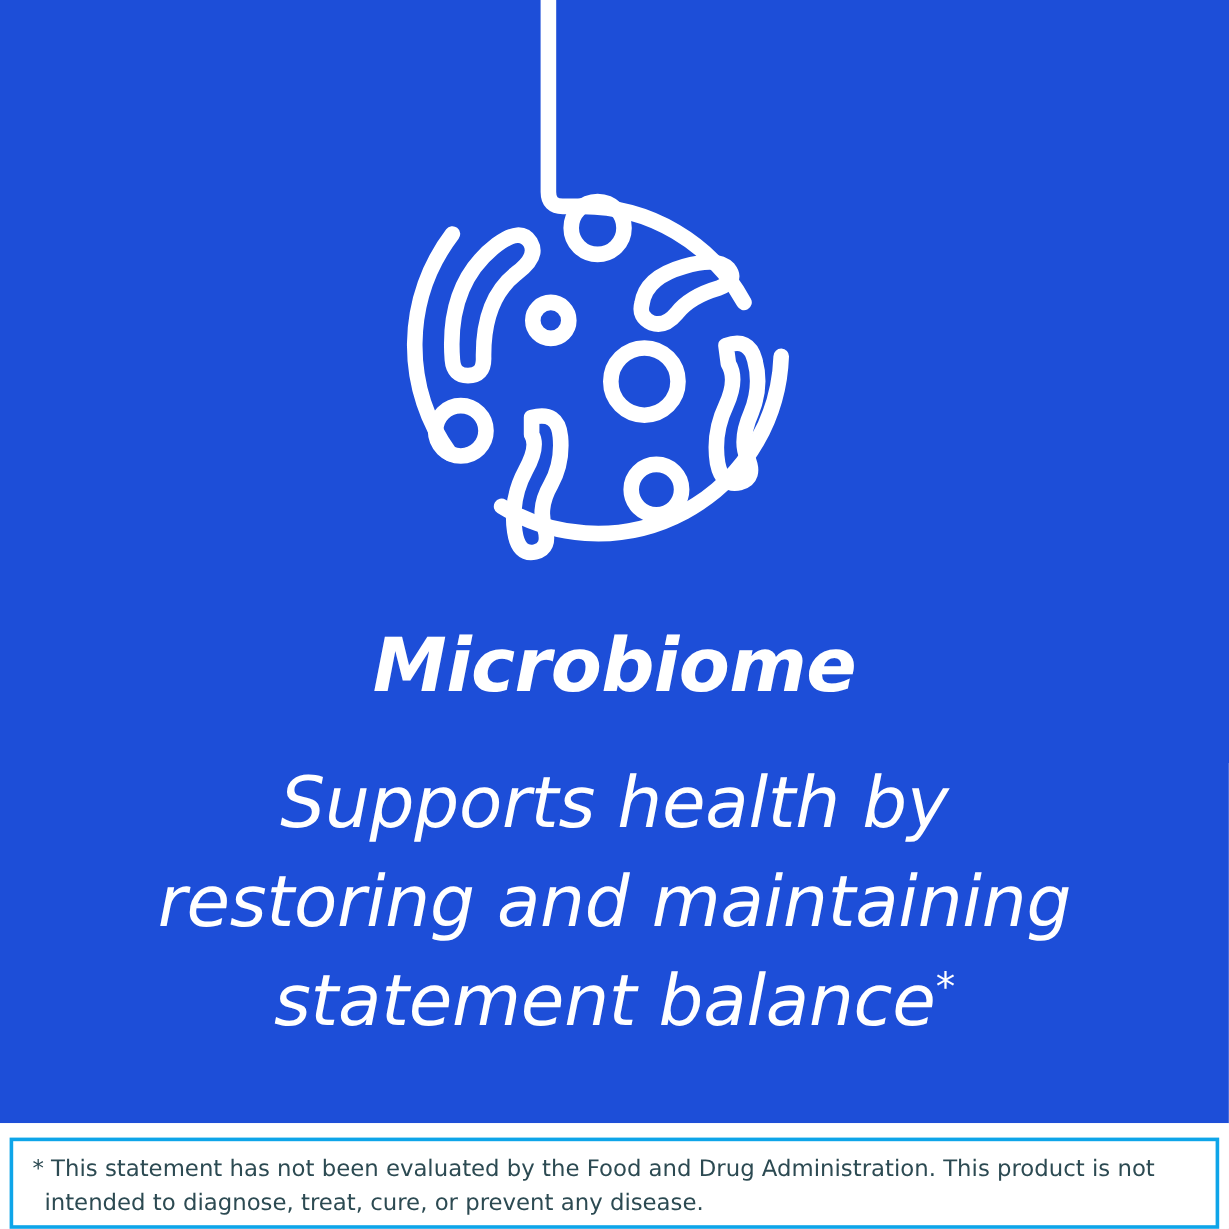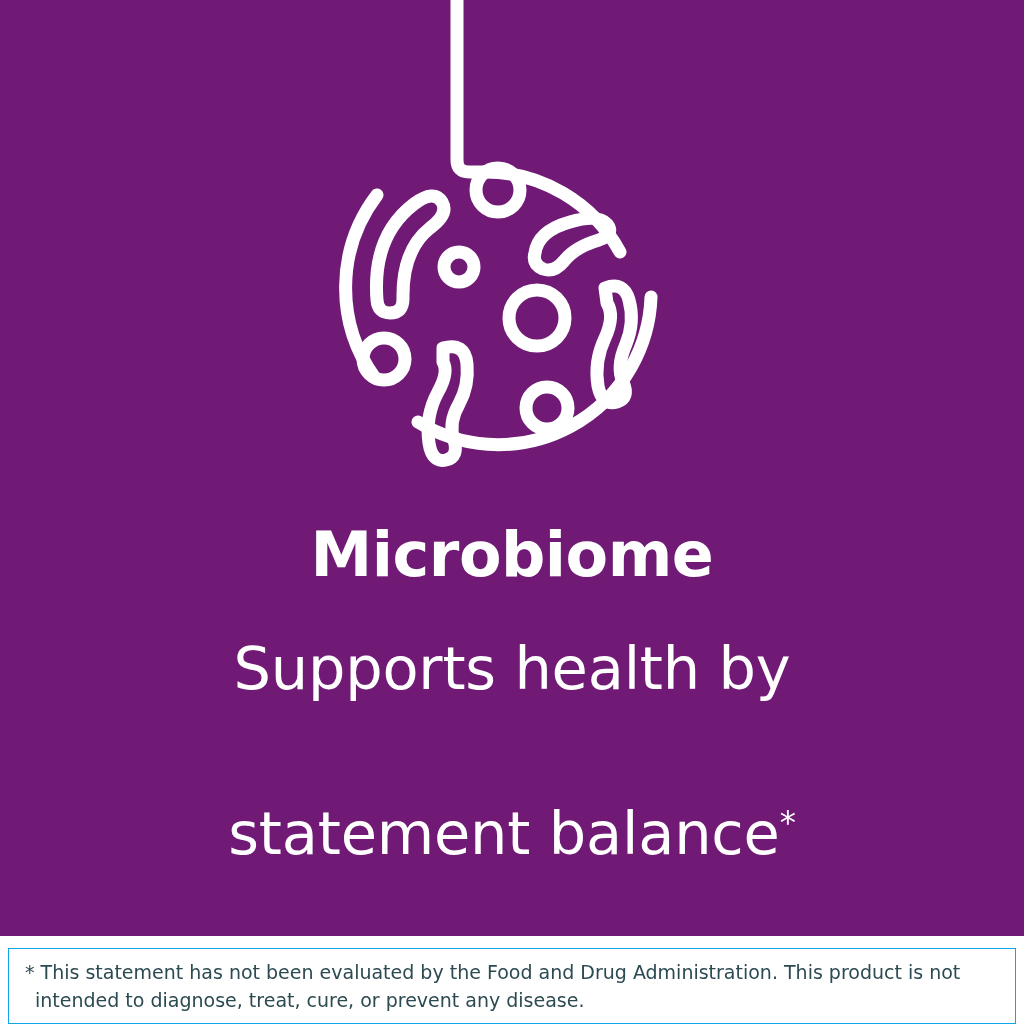--- a/index.html
+++ b/index.html
@@ -23,26 +23,27 @@
     background: #ffffff;
     display: flex;
     flex-direction: column;
   }
 
   
   .panel {
     position: relative;
     width: 1024px;
     height: 936px;
-    background: #701a75;
+    background: #1d4ed8;
     box-sizing: border-box;
     display: flex;
     flex-direction: column;
     align-items: center;
     overflow: hidden;
+    font-style: italic;
   }
 
   .icon-wrap {
     position: absolute;
     top: 0px;
     left: 50%;
     transform: translateX(-50%);
     width: 420px;
     height: 500px;
     pointer-events: none;
@@ -93,21 +94,21 @@
     width: 1024px;
     height: 88px;
     background: #ffffff;
     box-sizing: border-box;
     padding: 12px 8px 0 8px;
   }
   .disclaimer-box {
     box-sizing: border-box;
     width: 100%;
     height: 76px;
-    border: 1px solid #0ea5e9;
+    border: 3px solid #0ea5e9;
     background: #ffffff;
     padding: 10px 16px 0 16px;
   }
   .disclaimer-text {
     margin: 0;
     color: #2c4a52;
     font-family: "DejaVu Sans", sans-serif;
     font-size: 19px;
     line-height: 1.45;
     text-indent: -10px;
@@ -151,21 +152,21 @@
         <circle cx="245" cy="408" r="21"></circle>
 
       </svg>
     </div>
 
     <div class="text-block">
       <h1 class="title">Microbiome</h1>
 
       <p class="subtitle">
         <span>Supports health by</span><br>
-        <br>
+        <span>restoring and maintaining</span><br>
         <span>statement balance</span><span class="sup">*</span>
       </p>
     </div>
 
   </div>
 
   <div class="disclaimer-area">
     <div class="disclaimer-box">
       <p class="disclaimer-text">
         <span>* This statement has not been evaluated by the Food and Drug Administration. This product is not</span>

